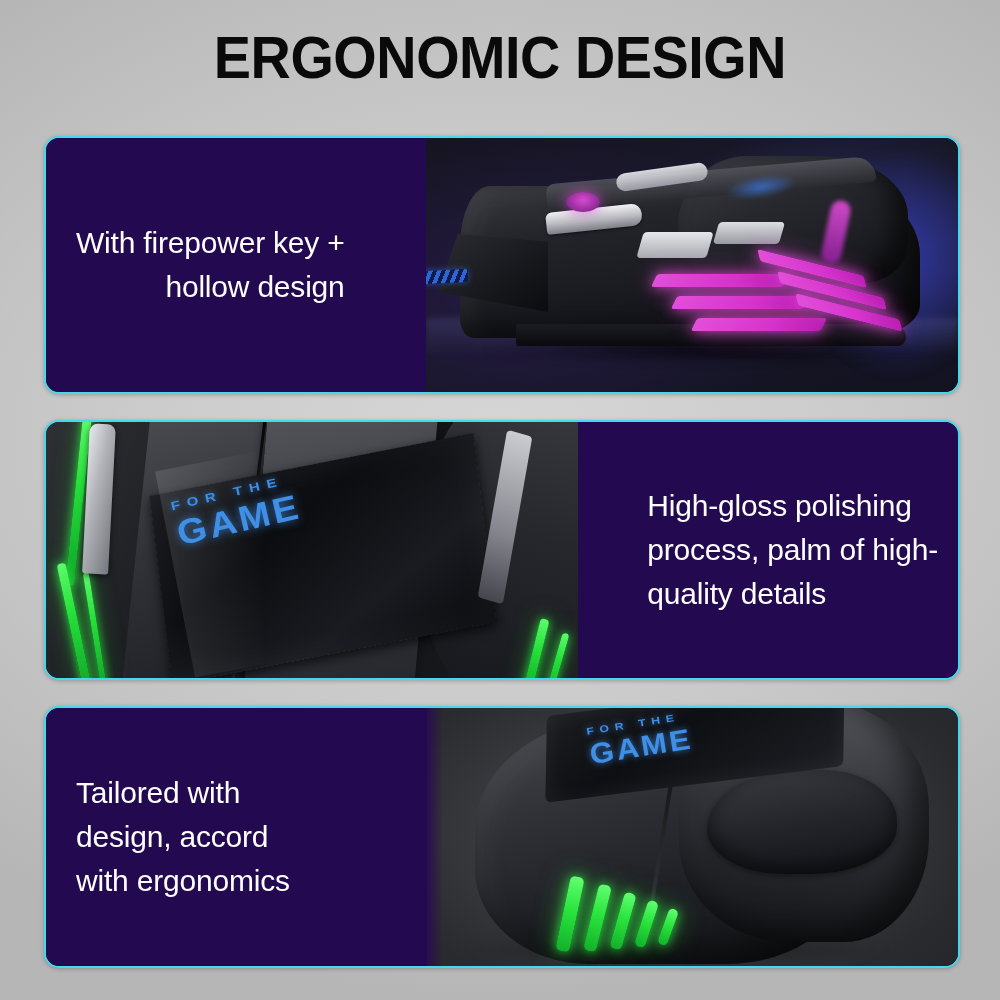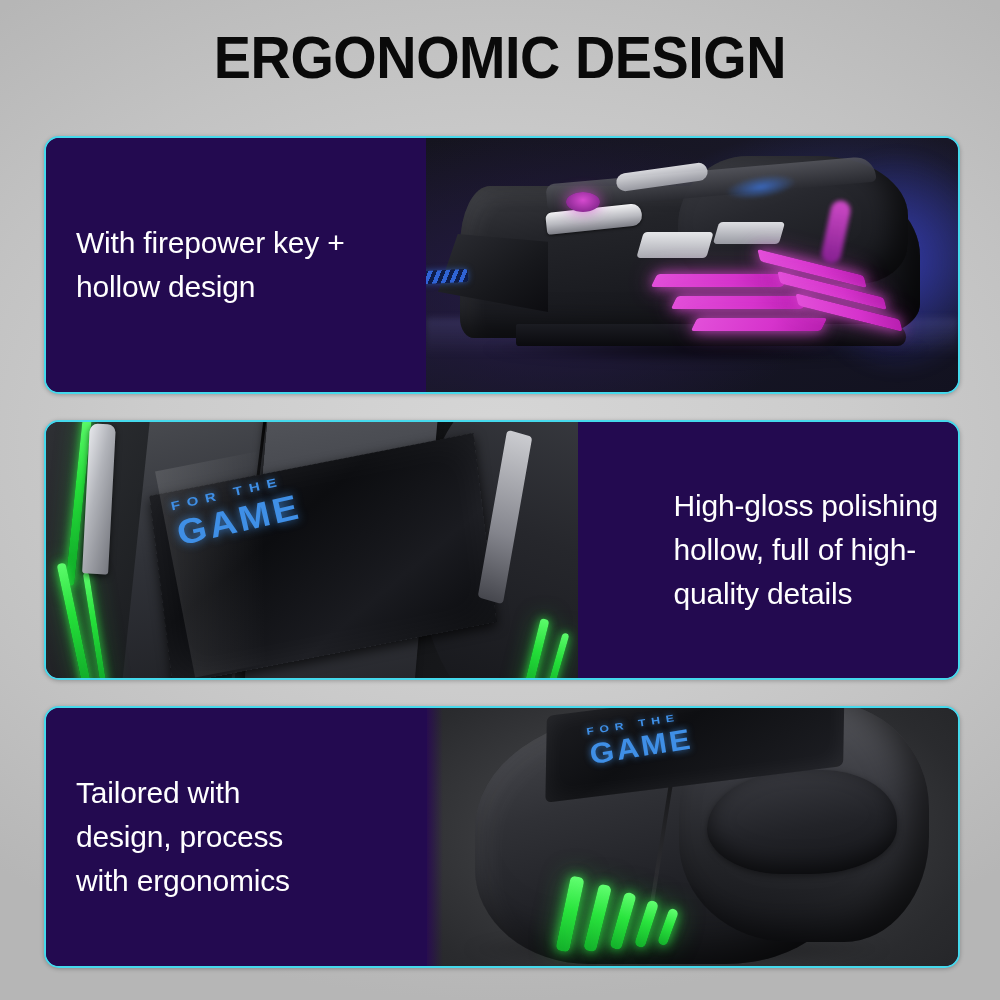--- a/index.html
+++ b/index.html
@@ -28,21 +28,21 @@
   
   .panel{
     position:absolute;
     border:2px solid #45d9ec;
     border-radius:15px;
     overflow:hidden;
     display:flex;
     background:#230a50;
     box-shadow:0 1px 4px rgba(0,0,0,.25);
   }
-  .panel.p1{left:44px;top:136px;width:912px;height:254px;}
+  .panel.p1{left:44px;top:136px;width:912px;height:254px;text-align:right;}
   .panel.p2{left:44px;top:420px;width:912px;height:256px;}
   .panel.p3{left:44px;top:706px;width:912px;height:258px;}
   .panel .textcell{
     position:relative;
     background:#230a50;
     display:flex;align-items:center;
     box-sizing:border-box;
     z-index:3;
   }
   .panel .textcell .copy{
@@ -366,31 +366,31 @@
       <div class="ledcurve led5"></div>
       <div class="chromebtn"></div>
       <div class="logoStack">
         <div class="l-for">FOR THE</div>
         <div class="l-game">GAME</div>
       </div>
     </div>
     <div class="textcell">
       <div class="copy">
         <div>High-gloss polishing</div>
-        <div>hollow, full of high-</div>
+        <div>process, palm of high-</div>
         <div>quality details</div>
       </div>
     </div>
   </div>
 
   <div class="panel p3">
     <div class="textcell">
       <div class="copy">
         <div>Tailored with</div>
-        <div>design, process</div>
+        <div>design, accord</div>
         <div>with ergonomics</div>
       </div>
     </div>
     <div class="photo ph3">
       <div class="edgeGlowL"></div>
       <div class="m3shadow"></div>
       <div class="m3body"></div>
       <div class="m3right"></div>
       <div class="m3seam"></div>
       <div class="m3palm"></div>

